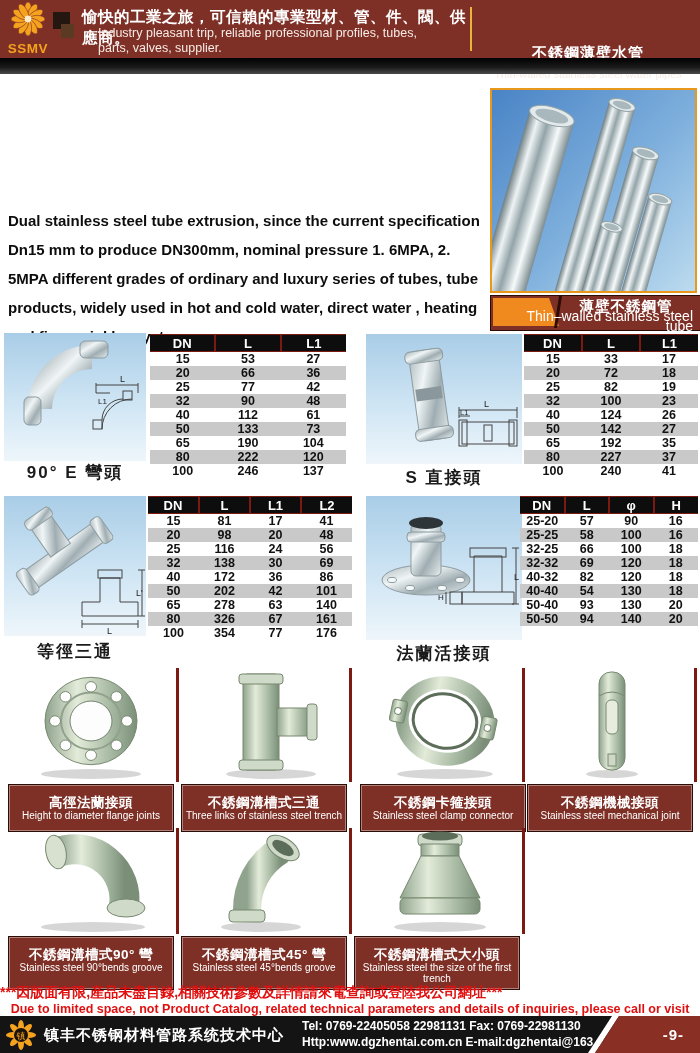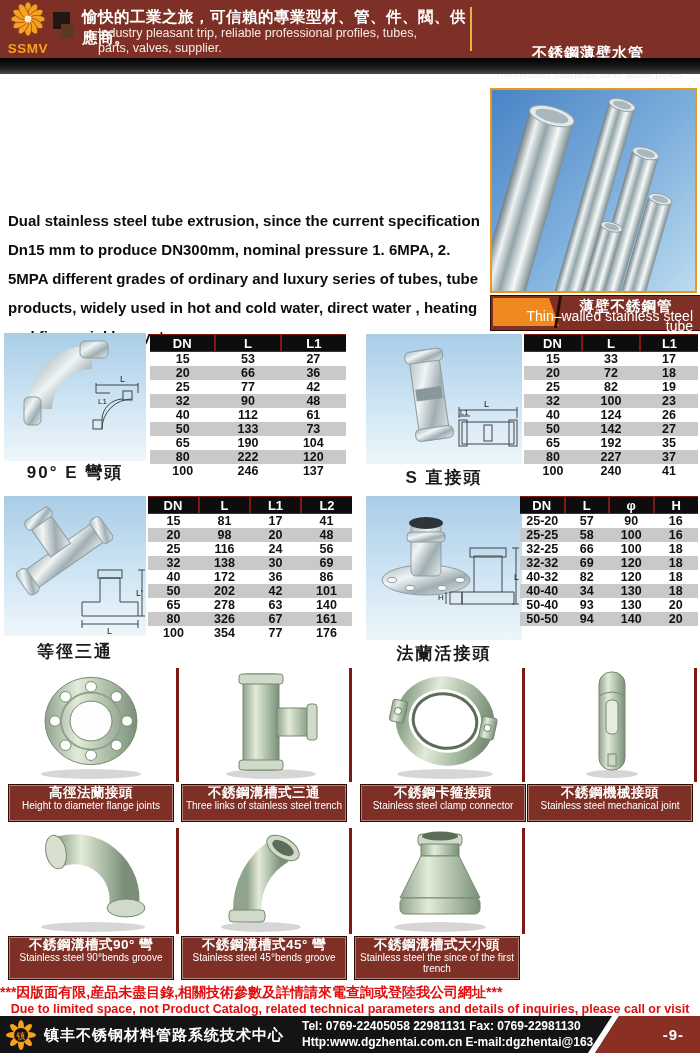--- a/index.html
+++ b/index.html
@@ -49,21 +49,21 @@
   table.dim tbody tr:nth-child(even){background:#c9c9c9;}
 
   
   .fit-img{position:absolute;background:linear-gradient(180deg,#a9cde7 0%,#cfe5f4 55%,#eef6fb 100%);}
   .fit-cap{position:absolute;text-align:center;font-size:17px;font-weight:bold;color:#1a1a1a;letter-spacing:2px;}
 
   
   .g-cell{position:absolute;width:166px;}
   .g-photo{display:block;}
   .g-cap{position:absolute;left:0;width:164px;background:#7e3026;border:1px solid #2e0c06;
-         box-shadow:inset 0 0 0 1px rgba(255,255,255,.4);color:#fff;text-align:center;padding-top:0;}
+         box-shadow:inset 0 0 0 1px rgba(255,255,255,.4);color:#fff;text-align:center;padding-top:10px;}
   .g-cap .zh{font-size:13.5px;font-weight:bold;line-height:16px;letter-spacing:.5px;}
   .g-cap .en{font-size:10px;line-height:10.5px;}
   .g-div{position:absolute;width:3px;background:#7c1a12;}
 
   
   .notice-zh{position:absolute;left:0;top:984px;width:700px;text-align:left;
              color:#e01010;font-weight:bold;font-size:14px;}
   .notice-en{position:absolute;left:0;top:1002px;width:700px;text-align:center;
              color:#e01010;font-weight:bold;font-size:12.5px;}
 
@@ -495,21 +495,21 @@
           <td>18</td>
         </tr>
         <tr>
           <td>40-32</td>
           <td>82</td>
           <td>120</td>
           <td>18</td>
         </tr>
         <tr>
           <td>40-40</td>
-          <td>34</td>
+          <td>54</td>
           <td>130</td>
           <td>18</td>
         </tr>
         <tr>
           <td>50-40</td>
           <td>93</td>
           <td>130</td>
           <td>20</td>
         </tr>
         <tr>
@@ -625,21 +625,21 @@
       <g transform="translate(86,0)">
         <rect x="-22" y="8" width="44" height="12" rx="4" fill="#cfdac8" stroke="#76886f"></rect>
         <rect x="-19" y="18" width="38" height="12" fill="url(#gmet)" stroke="#76886f"></rect>
         <polygon points="-19,30 19,30 40,72 -40,72" fill="url(#gmet)" stroke="#76886f"></polygon>
         <rect x="-40" y="72" width="80" height="16" rx="5" fill="url(#gmet)" stroke="#76886f"></rect>
         <ellipse cx="0" cy="10" rx="18" ry="4.5" fill="#5c6d59"></ellipse>
       </g>
     </svg>
     <div class="g-cap" style="top:110px;height:42px">
       <div class="zh">不銹鋼溝槽式大小頭</div>
-      <div class="en">Stainless steel the since of the first trench</div>
+      <div class="en">Stainless steel the size of the first trench</div>
     </div>
   </div>
   <div class="g-div" style="left:176px;top:828px;height:106px"></div>
   <div class="g-div" style="left:349px;top:828px;height:106px"></div>
   <div class="g-div" style="left:522px;top:828px;height:106px"></div>
 
   <div class="notice-zh">***因版面有限,産品未盡目錄,相關技術參數及詳情請來電查詢或登陸我公司網址***</div>
   <div class="notice-en">Due to limited space, not Product Catalog, related technical parameters and details of inquiries, please call or visit my Web site</div>
 
   <div class="ftr">

